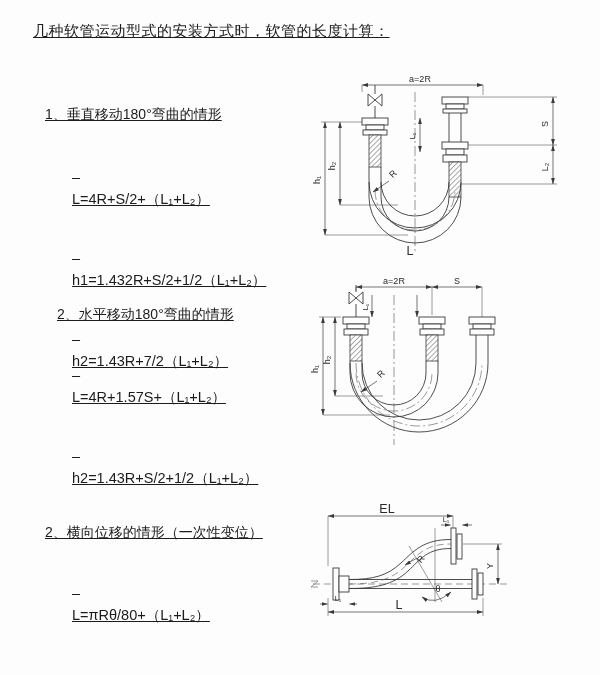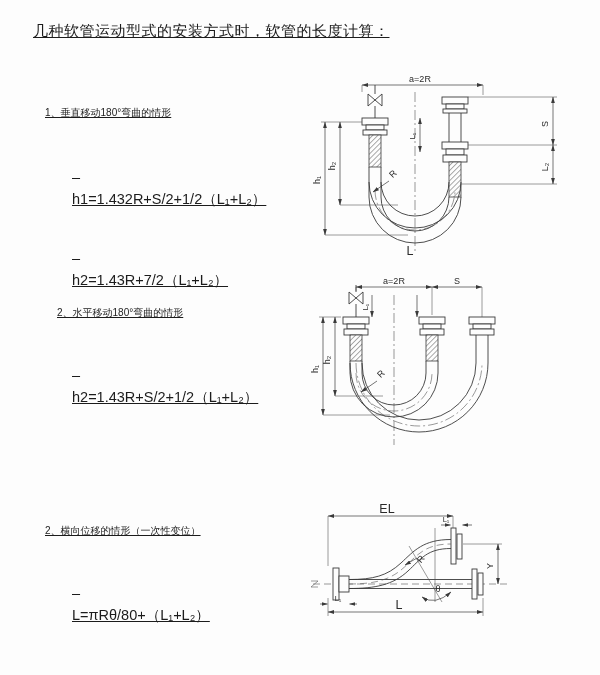--- a/index.html
+++ b/index.html
@@ -2,21 +2,21 @@
 <html><head>
 <meta charset="utf-8">
 <style>
   html,body{margin:0;padding:0;}
   body{
     width:600px;height:675px;position:relative;background:#fdfdfd;
     font-family:"Liberation Sans","DejaVu Sans",sans-serif;color:#1c1c1c;overflow:hidden;
   }
   .abs{position:absolute;text-decoration:underline;}
   .title{font-size:15px;letter-spacing:.5px;white-space:nowrap;}
-  .heading{font-size:10px;white-space:nowrap;}
+  .heading{font-size:14px;white-space:nowrap;}
   .formulas{font-size:14.5px;line-height:27px;white-space:pre;}
   .formula{display:block;}
   svg{position:absolute;overflow:visible;}
   svg text{fill:#2a2a2a;font-family:"Liberation Sans","DejaVu Sans",sans-serif;}
   .obj{stroke:#3a3a3a;stroke-width:.9;fill:none;}
   .fit{stroke:#3a3a3a;stroke-width:.9;fill:#fdfdfd;}
   .dim{stroke:#3a3a3a;stroke-width:.7;fill:none;}
   .ext{stroke:#4a4a4a;stroke-width:.55;fill:none;}
   .dd{stroke:#555;stroke-width:.6;fill:none;stroke-dasharray:10 3 2 3;}
   .dsh{stroke:#555;stroke-width:.6;fill:none;stroke-dasharray:7 4;}
@@ -24,26 +24,28 @@
   .lbl-s{font-size:7.5px;}
   .lbl-l{font-size:12.5px;}
 </style>
 </head>
 <body>
 
 <div class="abs title" style="left:33px;top:22px;">几种软管运动型式的安装方式时，软管的长度计算：</div>
 
 <div class="abs heading" style="left:45px;top:106px;">1、垂直移动180°弯曲的情形</div>
 <div class="abs formulas" style="left:72px;top:132px;">
+  <span class="formula">L=4R+S/2+（L₁+L₂）</span>
   <span class="formula">h1=1.432R+S/2+1/2（L₁+L₂）</span>
   <span class="formula">h2=1.43R+7/2（L₁+L₂）</span>
 </div>
 
 <div class="abs heading" style="left:57px;top:306px;">2、水平移动180°弯曲的情形</div>
 <div class="abs formulas" style="left:72px;top:330px;">
+  <span class="formula">L=4R+1.57S+（L₁+L₂）</span>
   <span class="formula">h2=1.43R+S/2+1/2（L₁+L₂）</span>
 </div>
 
 <div class="abs heading" style="left:45px;top:524px;">2、横向位移的情形（一次性变位）</div>
 <div class="abs formulas" style="left:72px;top:548px;">
   <span class="formula">L=πRθ/80+（L₁+L₂）</span>
   
   
 </div>
 

